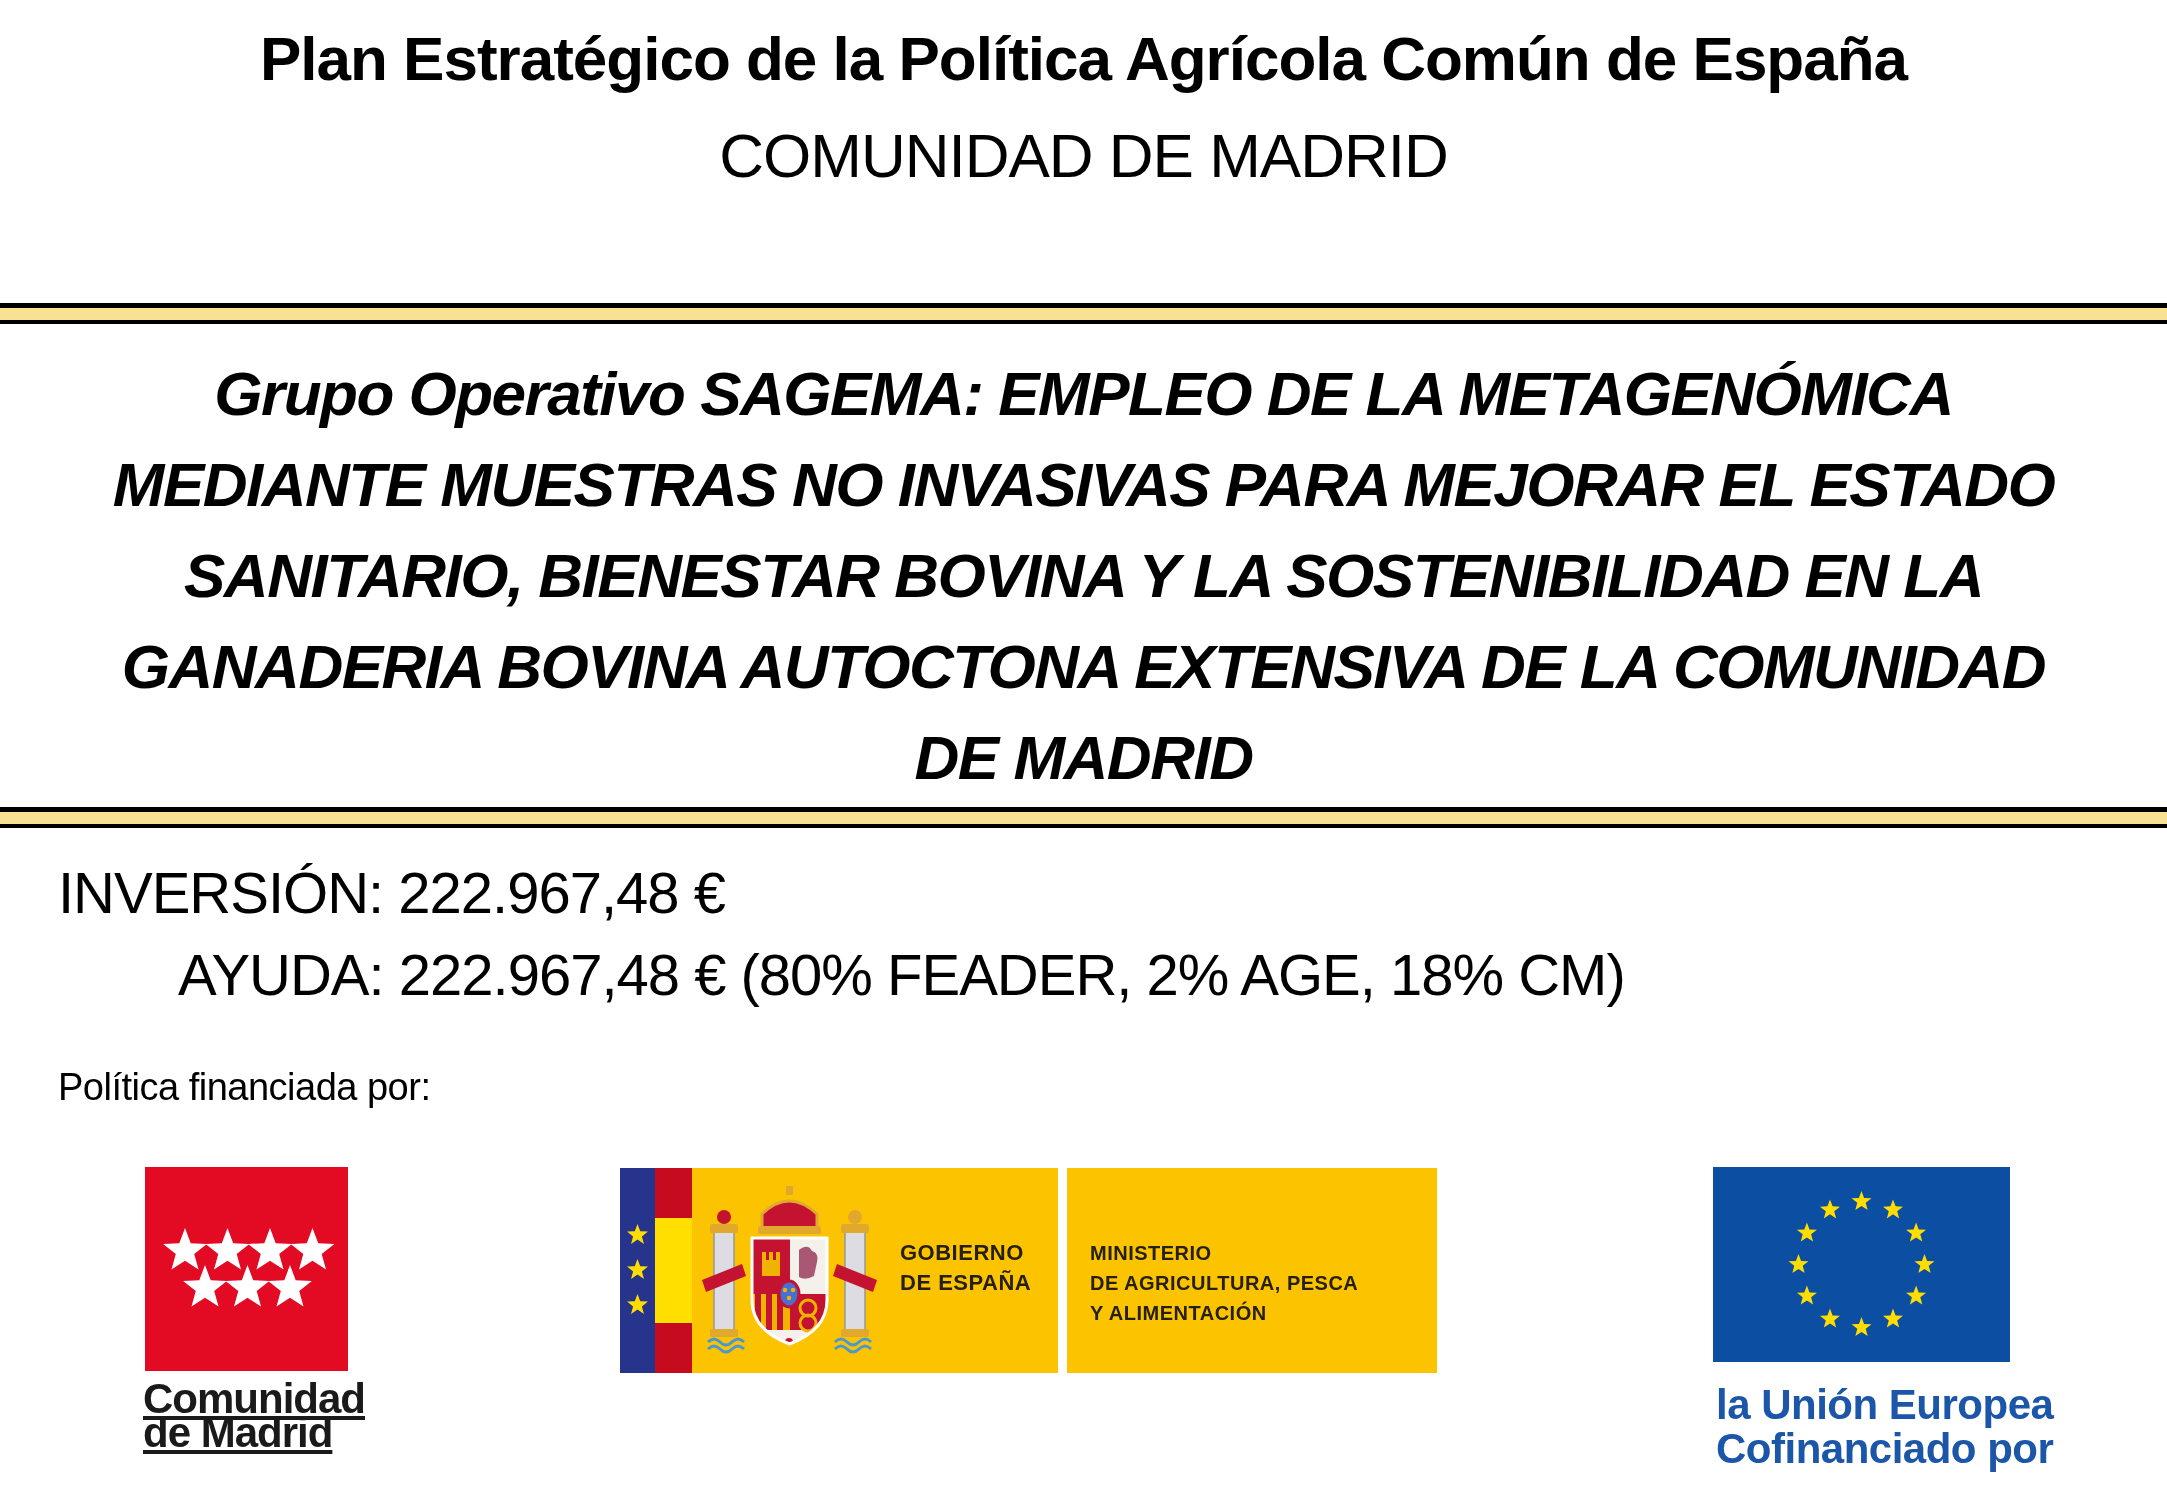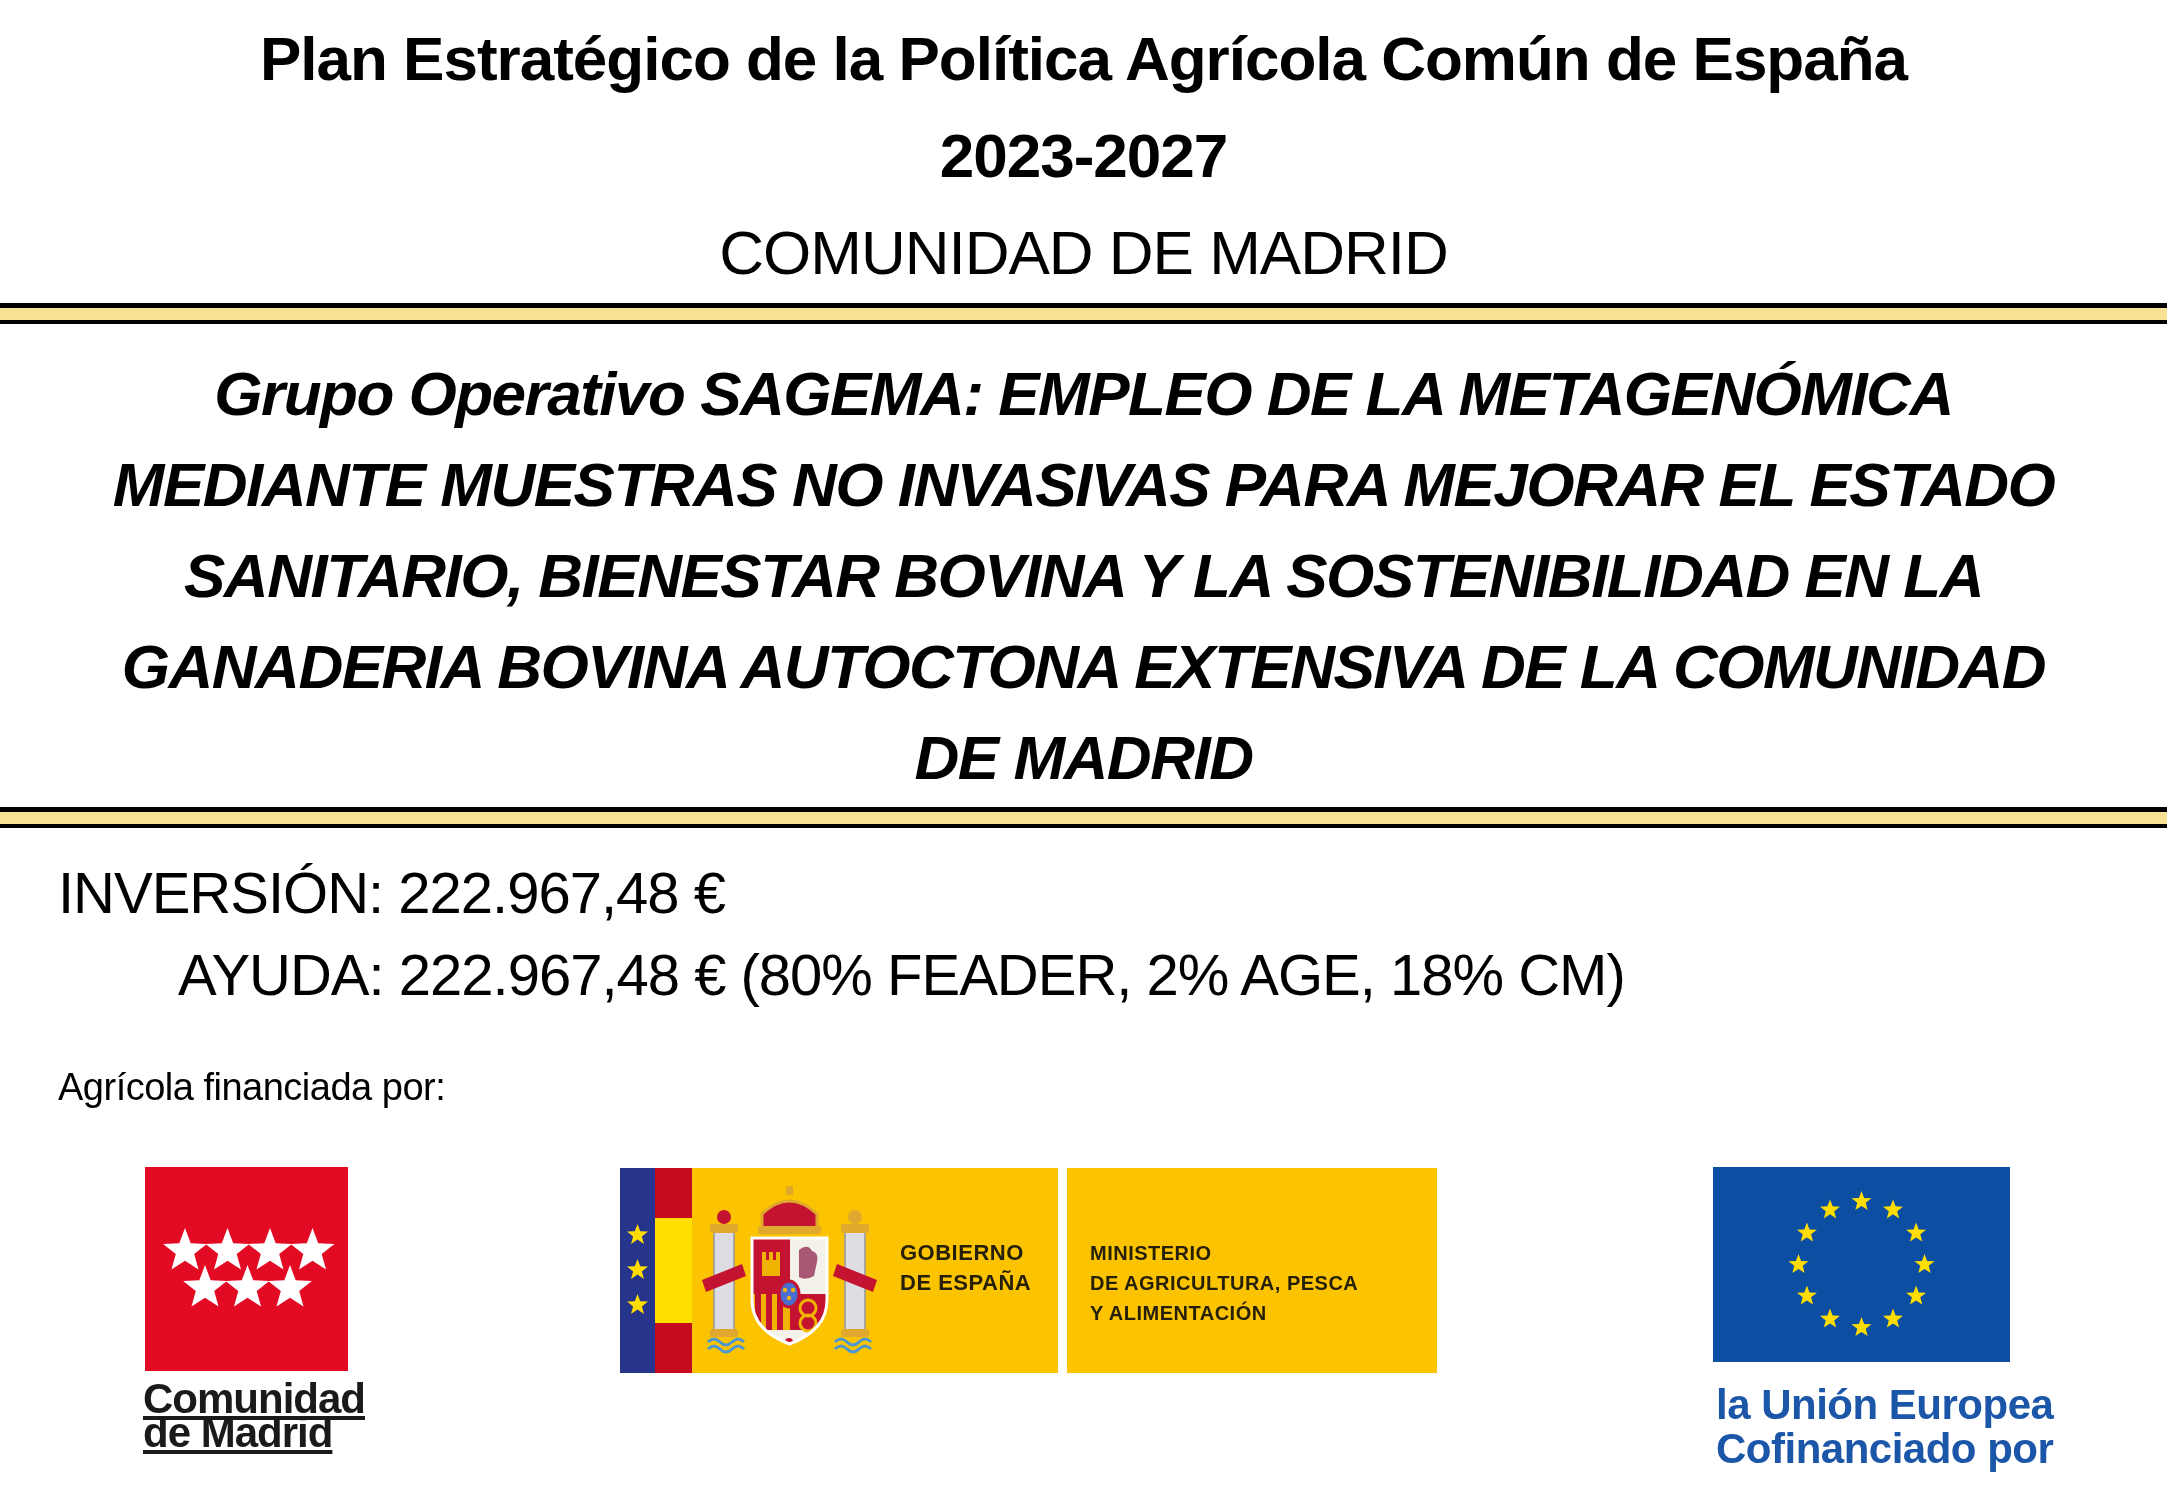--- a/index.html
+++ b/index.html
@@ -60,39 +60,38 @@
     <g id="star5">
       <polygon points="0,-25 6.2,-8.5 23.8,-7.7 10,3.2 14.7,20.2 0,10.5 -14.7,20.2 -10,3.2 -23.8,-7.7 -6.2,-8.5"></polygon>
     </g>
   </defs>
 </svg>
 
 <div class="page">
 
   <div class="abs title-block">
     <div class="title-bold">Plan Estratégico de la Política Agrícola Común de España</div>
-    <div class="title-bold">2023-2027</div>
     <div class="title-normal">COMUNIDAD DE MADRID</div>
   </div>
 
   <div class="abs divider divider-1"></div>
 
   <div class="abs project-block">
     <div>Grupo Operativo SAGEMA: EMPLEO DE LA METAGENÓMICA</div>
     <div>MEDIANTE MUESTRAS NO INVASIVAS PARA MEJORAR EL ESTADO</div>
     <div>SANITARIO, BIENESTAR BOVINA Y LA SOSTENIBILIDAD EN LA</div>
     <div>GANADERIA BOVINA AUTOCTONA EXTENSIVA DE LA COMUNIDAD</div>
     <div>DE MADRID</div>
   </div>
 
   <div class="abs divider divider-2"></div>
 
   <div class="abs fin-line fin-inversion"><span>INVERSIÓN:</span> <span>222.967,48 €</span></div>
   <div class="abs fin-line fin-ayuda"><span>AYUDA:</span> <span>222.967,48 € (80% FEADER, 2% AGE, 18% CM)</span></div>
-  <div class="abs funding-intro">Agrícola financiada por:</div>
+  <div class="abs funding-intro">Política financiada por:</div>
 
   <div class="abs cm-square">
     <svg width="203" height="204" viewBox="0 0 203 204">
       <g fill="#ffffff">
         <use href="#star5" transform="translate(40,84) scale(0.92)"></use>
         <use href="#star5" transform="translate(82.5,84) scale(0.92)"></use>
         <use href="#star5" transform="translate(125,84) scale(0.92)"></use>
         <use href="#star5" transform="translate(167.5,84) scale(0.92)"></use>
         <use href="#star5" transform="translate(60,121) scale(0.92)"></use>
         <use href="#star5" transform="translate(102.5,121) scale(0.92)"></use>

